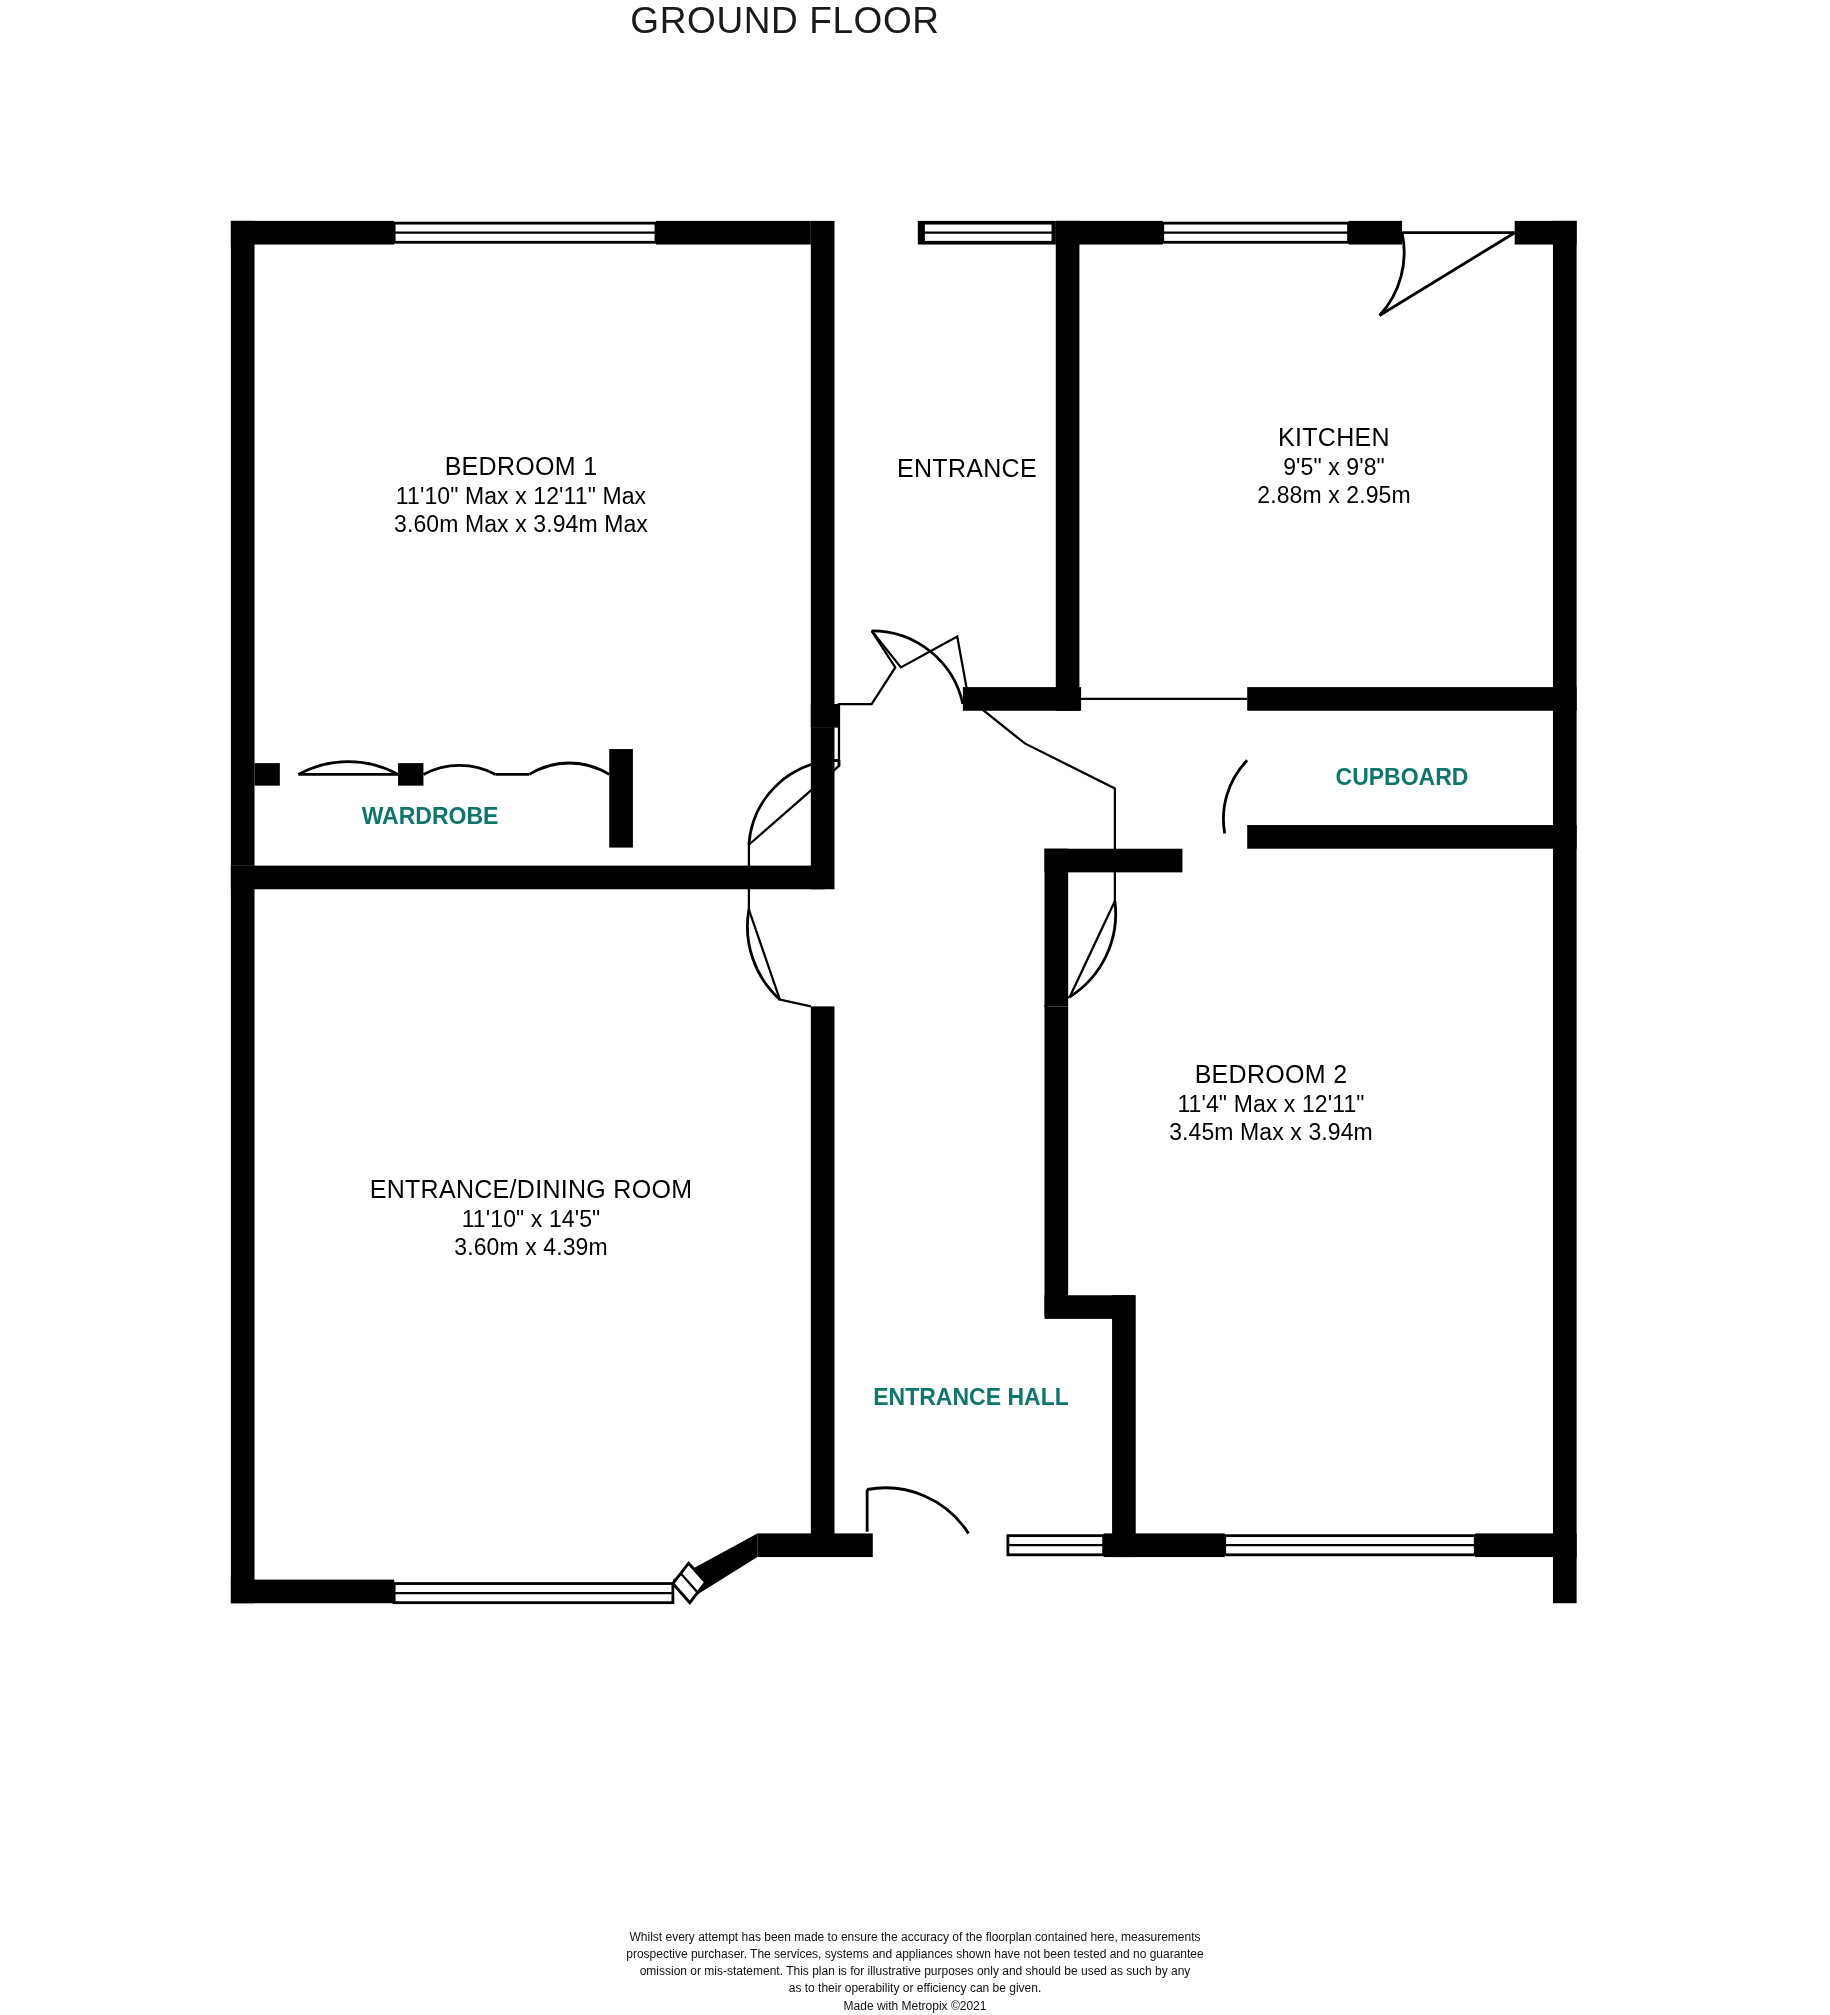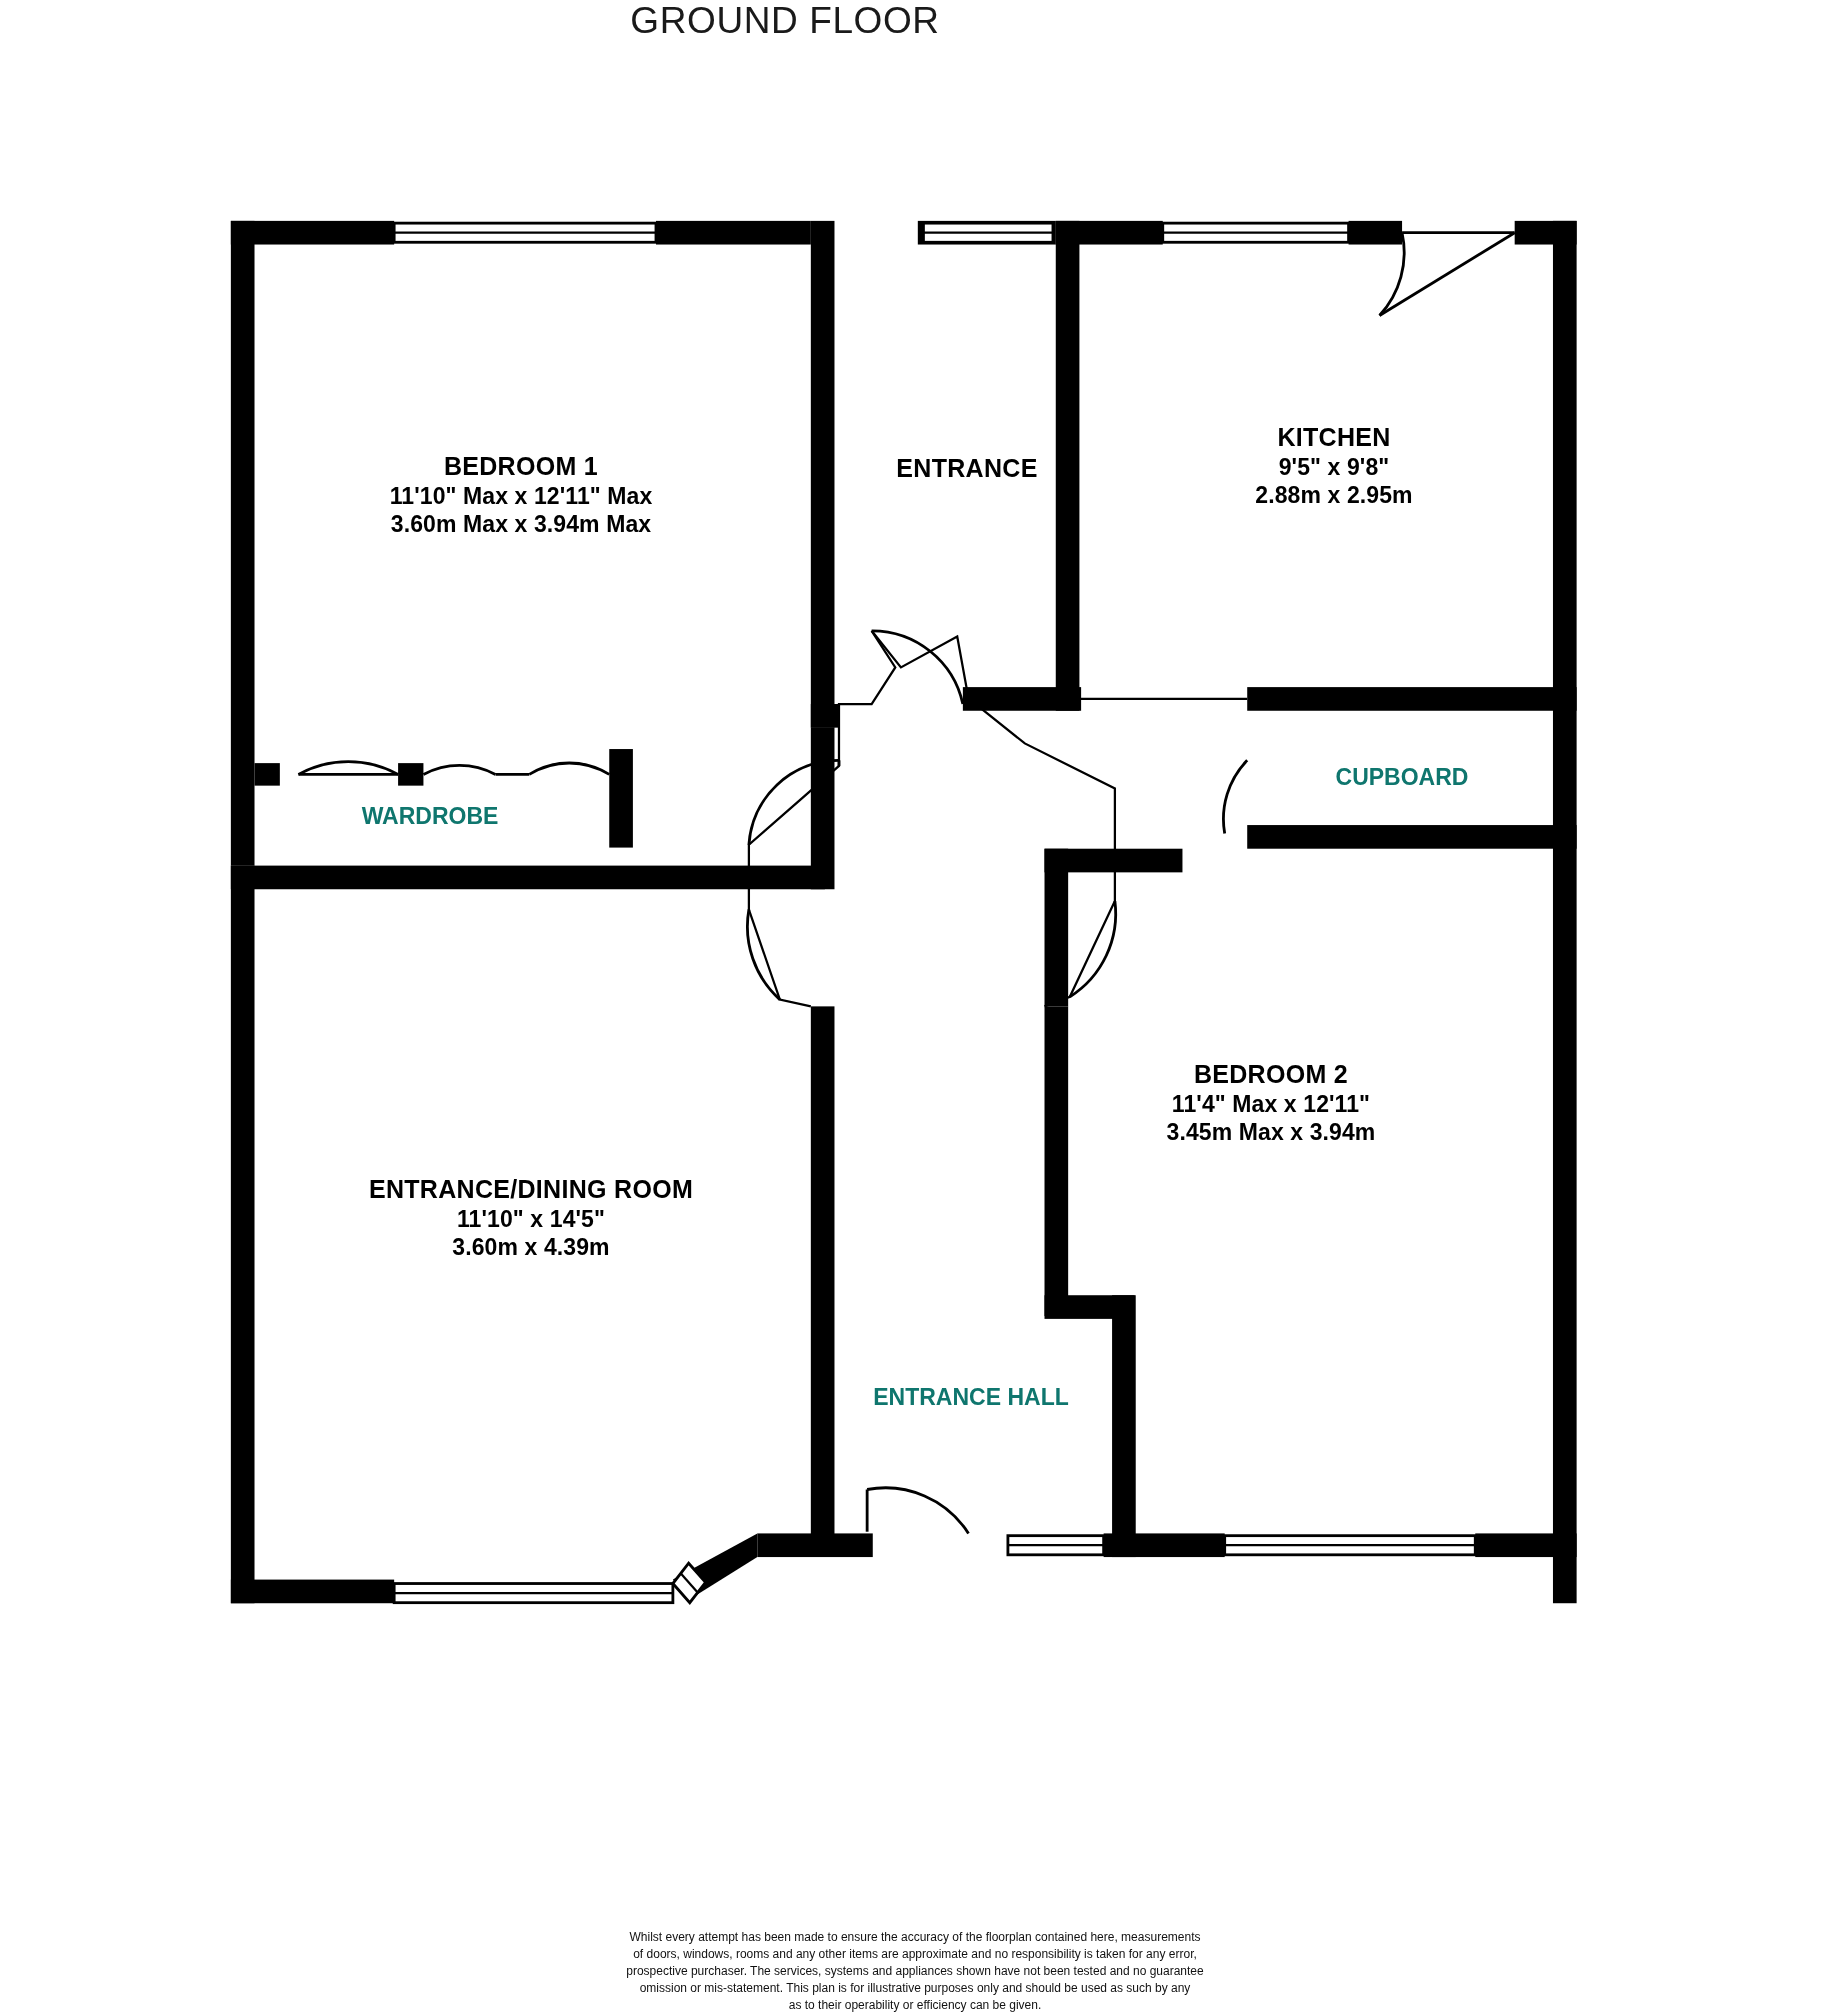--- a/index.html
+++ b/index.html
@@ -32,21 +32,21 @@
     position: absolute;
     top: 0;
     left: 0;
     width: 1830px;
     height: 2015px;
   }
 
   .room-label {
     position: absolute;
     text-align: center;
-    font-weight: bold;
+    font-weight: normal;
     color: #000;
     line-height: 1.22;
     white-space: nowrap;
     transform: translateX(-50%);
   }
   .room-label .rl-name {
     font-size: 25px;
     letter-spacing: 0.3px;
   }
   .room-label .rl-dim {
@@ -223,19 +223,18 @@
   <div class="rl-dim">11'4" Max x 12'11"</div>
   <div class="rl-dim">3.45m Max x 3.94m</div>
 </div>
 
 <div class="small-label" style="left:430px; top:803px;">WARDROBE</div>
 <div class="small-label" style="left:1402px; top:764px;">CUPBOARD</div>
 <div class="small-label" style="left:971px; top:1384px;">ENTRANCE HALL</div>
 
 <div id="disclaimer" style="top:1929px;">
   <div>Whilst every attempt has been made to ensure the accuracy of the floorplan contained here, measurements</div>
-  <div>of doors, windows, rooms and any other items are approximate and no responsibility is taken for any error,</div>
   <div>prospective purchaser. The services, systems and appliances shown have not been tested and no guarantee</div>
   <div>omission or mis-statement. This plan is for illustrative purposes only and should be used as such by any</div>
   <div>as to their operability or efficiency can be given.</div>
   <div class="made-with">Made with Metropix ©2021</div>
 </div>
 
 
 </body></html>

